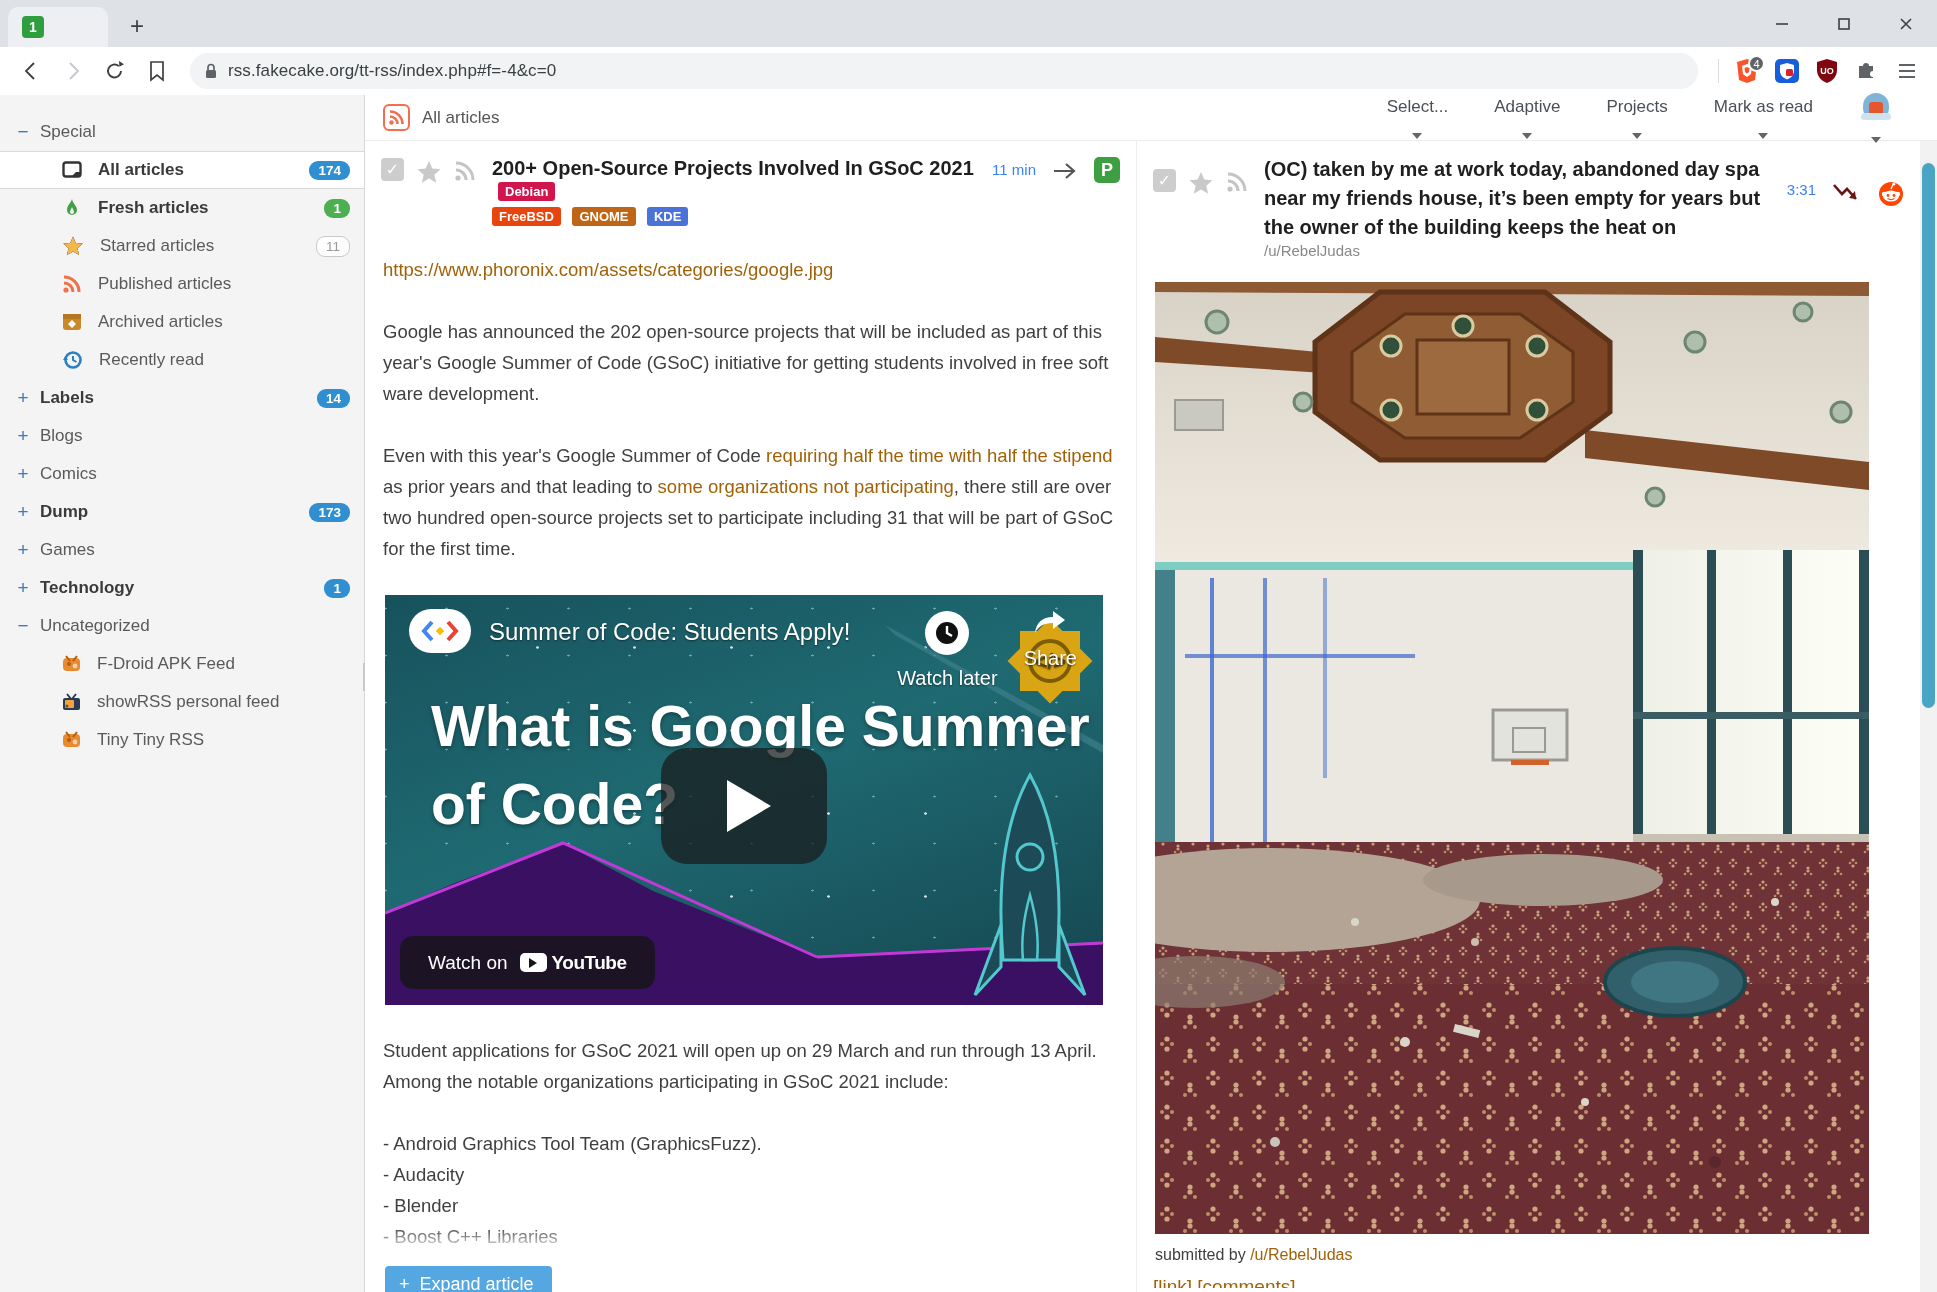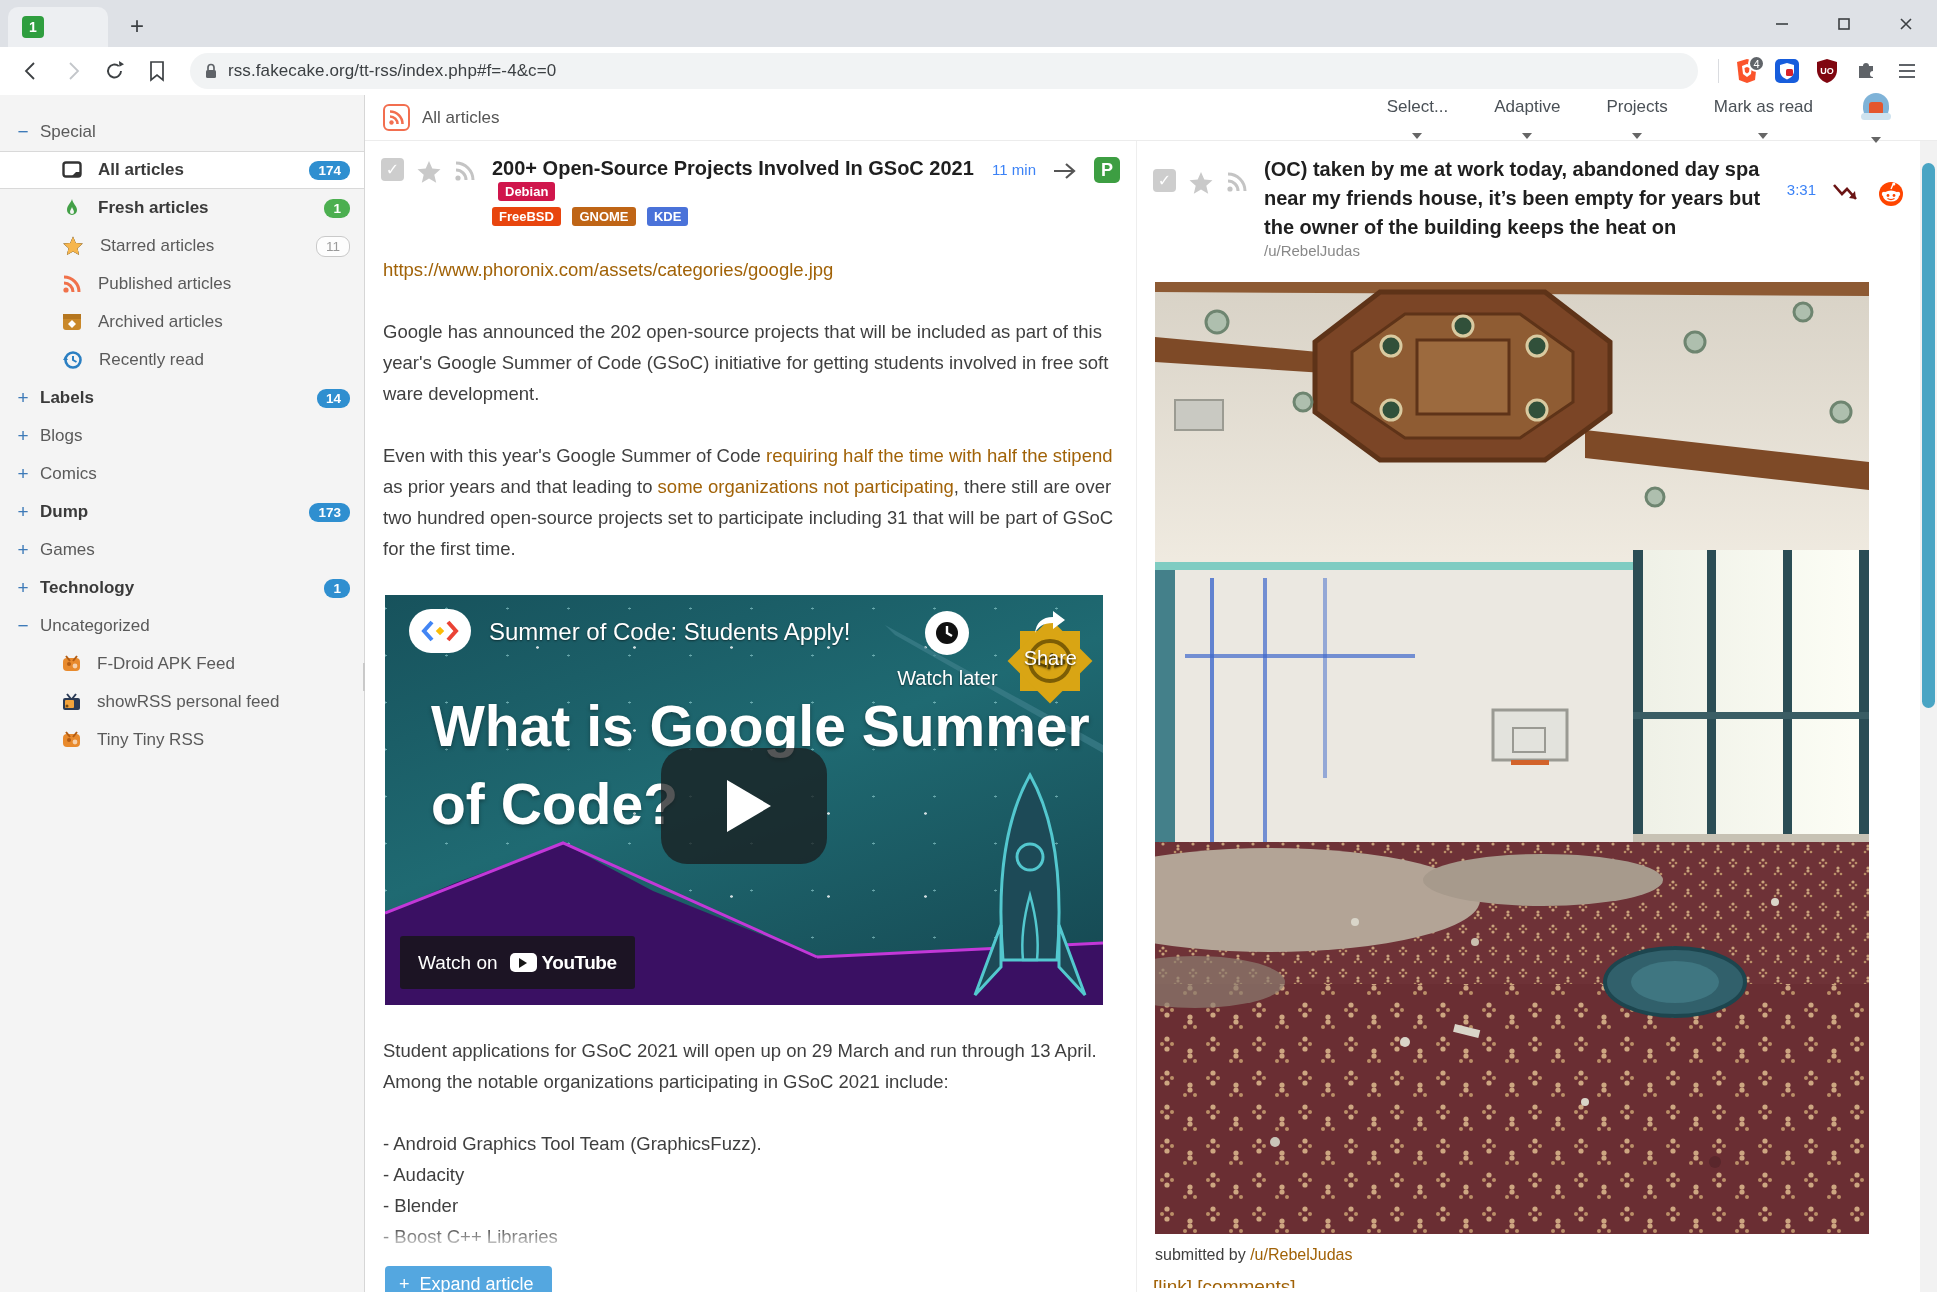--- a/index.html
+++ b/index.html
@@ -124,22 +124,22 @@
   .sun .ring { position:absolute; inset:22px; border:4px solid #7c5d05; border-radius:50%; color:#5d4704;
     display:flex; align-items:center; justify-content:center; font-size:22px; font-weight:bold; }
   .vshare-icon { position:relative; z-index:1; margin-top:-2px; }
   .vshare-label { position:relative; z-index:1; }
   .vheading { position:absolute; left:46px; top:92px; width:660px; color:#fff; font-size:57px; font-weight:bold;
     line-height:78px; text-shadow:0 2px 4px rgba(0,0,0,.35); }
   .vplay { position:absolute; left:276px; top:153px; width:166px; height:116px; background:rgba(25,28,30,.75);
     border-radius:26px; display:flex; align-items:center; justify-content:center; }
   .vplay .tri { width:0; height:0; border-top:26px solid transparent; border-bottom:26px solid transparent;
     border-left:44px solid #fff; margin-left:10px; }
-  .vbottom { position:absolute; left:15px; bottom:16px; background:rgba(22,22,22,.82); border-radius:3px;
-    display:flex; align-items:center; gap:12px; padding:11px 18px; color:#fff; font-size:19px; }
+  .vbottom { position:absolute; left:15px; bottom:16px; background:rgba(22,22,22,.82); border-radius:13px;
+    display:flex; align-items:center; gap:12px; padding:11px 28px; color:#fff; font-size:19px; }
   .ytlogo { display:flex; align-items:center; gap:5px; font-weight:bold; font-size:19px; letter-spacing:-0.5px; }
   .ytplay { width:27px; height:19px; background:#fff; border-radius:5px; display:flex; align-items:center; justify-content:center; }
   .ytplay .tri { width:0; height:0; border-top:5px solid transparent; border-bottom:5px solid transparent; border-left:8px solid #161616; }
 
   
   .a2title { font-size:20px; font-weight:bold; color:#1f1f1f; line-height:29px; }
   .a2author { font-weight:normal; font-size:15px; color:#888; }
   .photo { position:relative; width:714px; height:952px; margin:22px 0 0 2px; overflow:hidden; background:#e9e4da; }
   .a2foot { margin:12px 0 0 2px; font-size:16px; color:#3f3f3f; }
   .a2links { margin-top:12px; font-size:19px; height:12px; overflow:hidden; }

